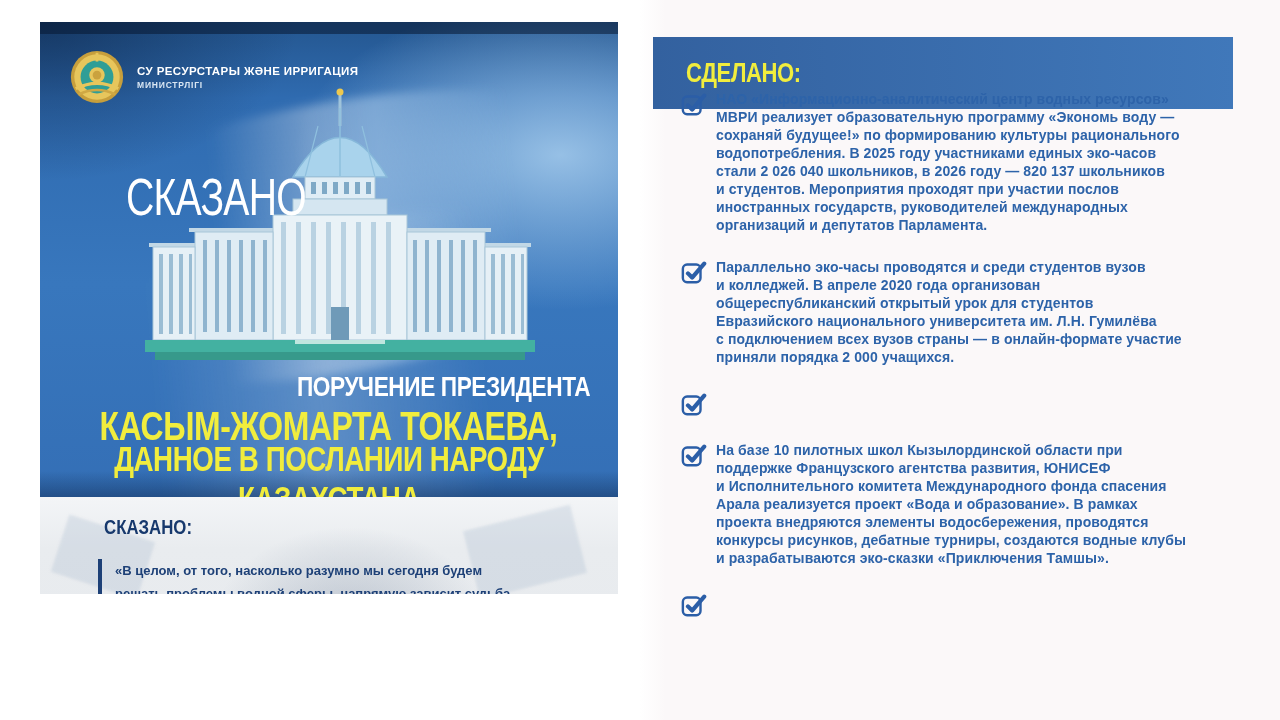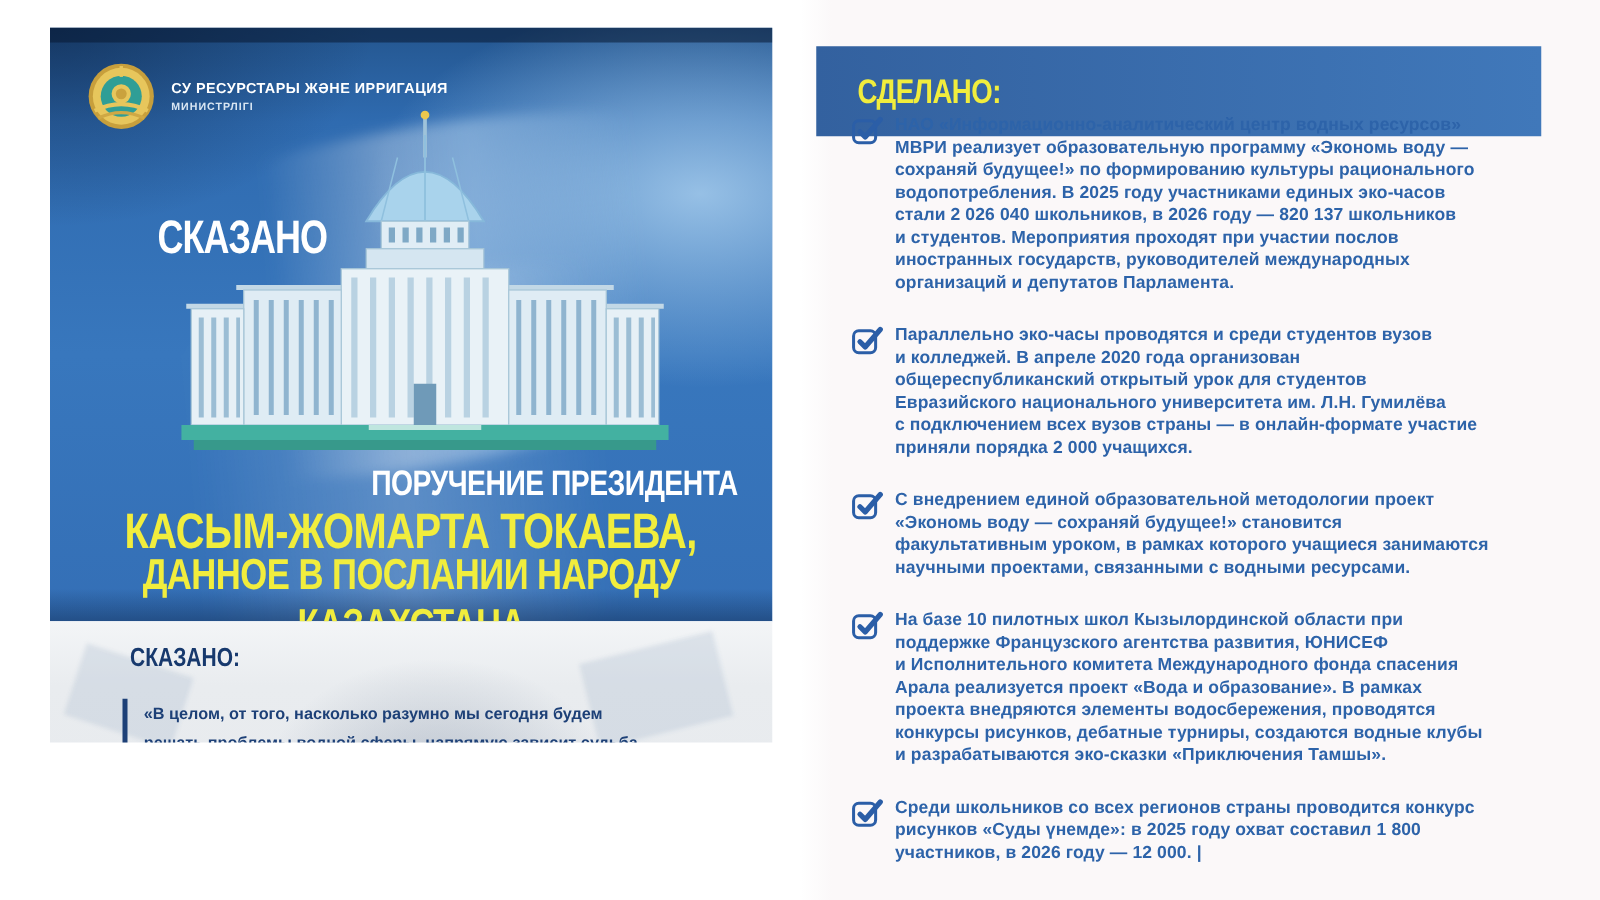--- a/index.html
+++ b/index.html
@@ -31,21 +31,21 @@
   .swirl-a { left:-70px; top:80px; width:740px; height:270px; transform:rotate(-10deg); filter:blur(5px);
     background:linear-gradient(95deg, transparent 34%, rgba(255,255,255,0.30) 47%, rgba(198,223,245,0.42) 56%, transparent 73%); }
   .swirl-b { left:-110px; top:210px; width:780px; height:310px; transform:rotate(-15deg); filter:blur(6px);
     background:linear-gradient(100deg, transparent 30%, rgba(255,255,255,0.20) 50%, transparent 70%); }
 
   .ministry { position:absolute; left:28px; top:26px; display:flex; align-items:center; gap:11px; z-index:3; }
   .ministry svg { flex:none; }
   .min-name { font-size:11.5px; font-weight:bold; color:#ffffff; letter-spacing:0.4px; }
   .min-sub  { font-size:8.5px; font-weight:bold; color:#d9e6f3; letter-spacing:0.8px; margin-top:3px; }
 
-  .big-title { position:absolute; top:146px; z-index:2; color:#ffffff; font-size:36px; font-weight:bold; letter-spacing:-1px; }
+  .big-title { position:absolute; top:146px; z-index:2; color:#ffffff; font-size:49px; font-weight:normal; letter-spacing:-1px; }
   .big-title span { display:inline-block; transform:scale(0.80,1.04); }
   .title-left  { left:86px; }  .title-left span  { transform-origin:left top; }
   .title-right { right:58px; } .title-right span { transform-origin:right top; }
 
   .building { position:absolute; left:105px; top:60px; z-index:1; }
 
   .center-line { position:absolute; left:0; right:0; text-align:center; z-index:2; font-weight:bold; }
   .sub1 { top:349px; color:#ffffff; font-size:27px;text-align:right; }
   .sub2 { top:382px; color:#f1ed3d; font-size:38px; }
   .sub3 { top:418px; color:#f1ed3d; font-size:33px; }
@@ -236,42 +236,35 @@
 общереспубликанский открытый урок для студентов
 Евразийского национального университета им. Л.Н. Гумилёва
 с подключением всех вузов страны — в онлайн-формате участие
 приняли порядка 2 000 учащихся.</div>
     </li>
     <li>
       <svg class="check" width="26" height="26" viewBox="0 0 28 28">
         <rect x="2" y="6" width="19" height="19" rx="4.5" fill="none" stroke="#2b5ea7" stroke-width="2.6"></rect>
         <path d="M7.5 15.5 L12 20 L25 5" fill="none" stroke="#2b5ea7" stroke-width="4.5" stroke-linecap="round" stroke-linejoin="round"></path>
       </svg>
-      <div class="li-text pre">С внедрением единой образовательной методологии проект
-«Экономь воду — сохраняй будущее!» становится
-факультативным уроком, в рамках которого учащиеся занимаются
-научными проектами, связанными с водными ресурсами.</div>
     </li>
     <li>
       <svg class="check" width="26" height="26" viewBox="0 0 28 28">
         <rect x="2" y="6" width="19" height="19" rx="4.5" fill="none" stroke="#2b5ea7" stroke-width="2.6"></rect>
         <path d="M7.5 15.5 L12 20 L25 5" fill="none" stroke="#2b5ea7" stroke-width="4.5" stroke-linecap="round" stroke-linejoin="round"></path>
       </svg>
       <div class="li-text pre">На базе 10 пилотных школ Кызылординской области при
 поддержке Французского агентства развития, ЮНИСЕФ
 и Исполнительного комитета Международного фонда спасения
 Арала реализуется проект «Вода и образование». В рамках
 проекта внедряются элементы водосбережения, проводятся
 конкурсы рисунков, дебатные турниры, создаются водные клубы
 и разрабатываются эко-сказки «Приключения Тамшы».</div>
     </li>
     <li>
       <svg class="check" width="26" height="26" viewBox="0 0 28 28">
         <rect x="2" y="6" width="19" height="19" rx="4.5" fill="none" stroke="#2b5ea7" stroke-width="2.6"></rect>
         <path d="M7.5 15.5 L12 20 L25 5" fill="none" stroke="#2b5ea7" stroke-width="4.5" stroke-linecap="round" stroke-linejoin="round"></path>
       </svg>
-      <div class="li-text"><span class="pre">Среди школьников со всех регионов страны проводится конкурс
-рисунков «Суды үнемде»: в 2025 году охват составил 1 800
-участников, в 2026 году — 12 000. </span><span class="cursor">|</span></div>
     </li>
   </ul>
 
 </div>
 
 </body></html>

